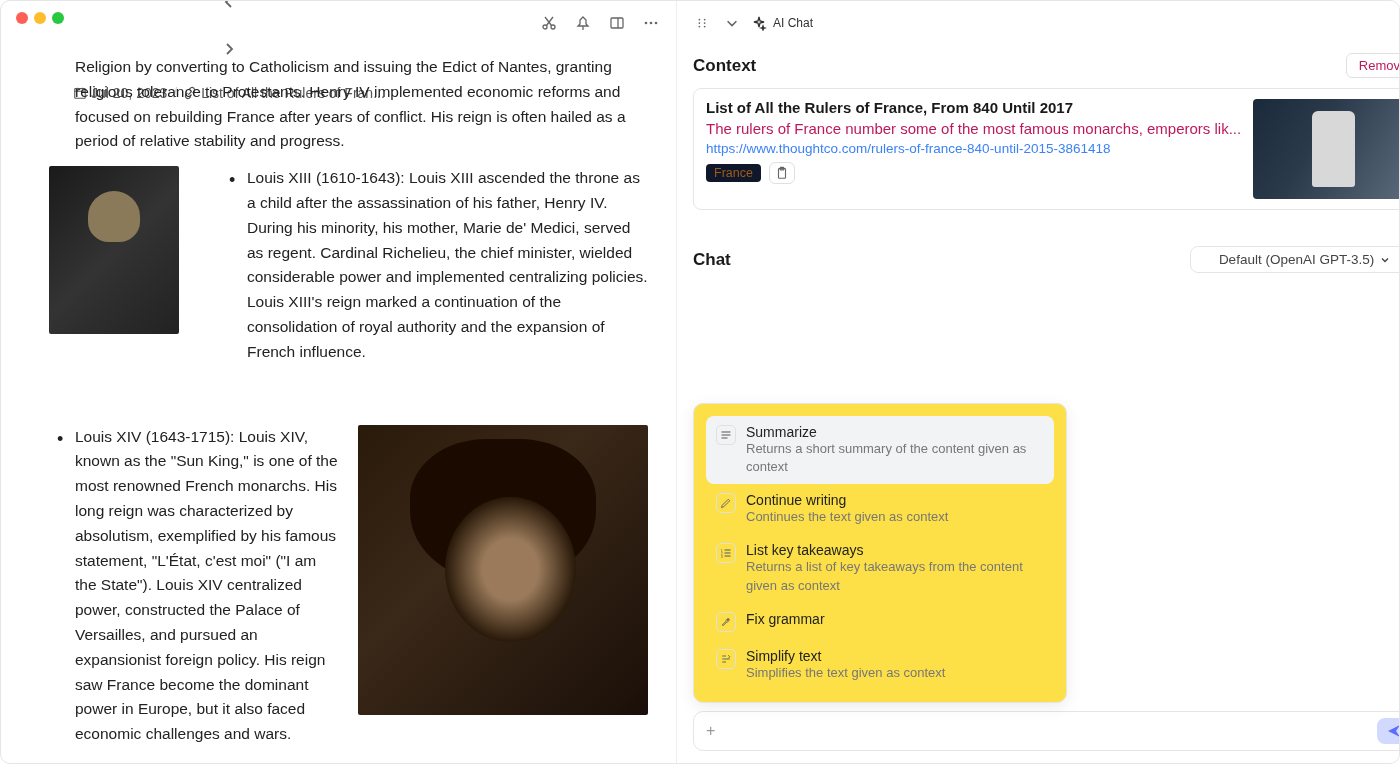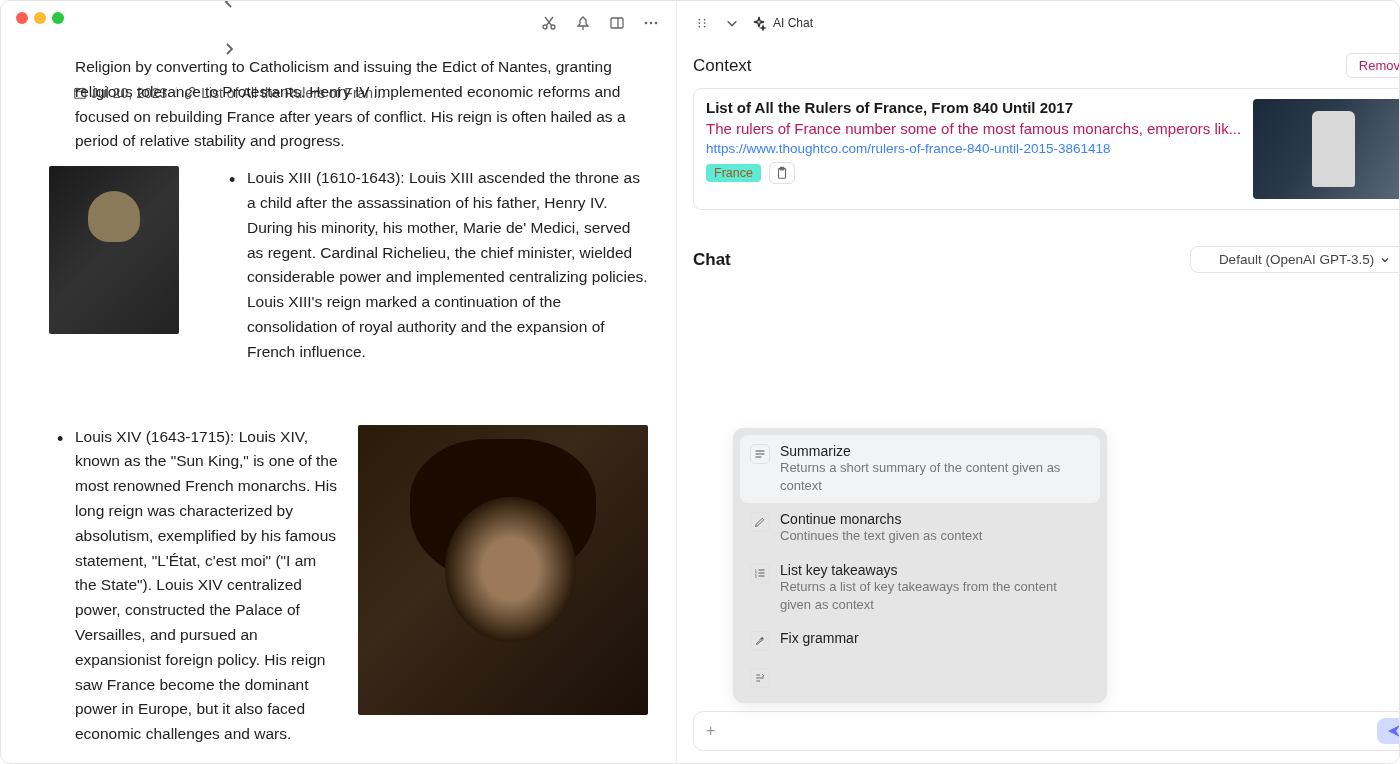--- a/index.html
+++ b/index.html
@@ -62,37 +62,37 @@
 .louis14-img { width: 290px; height: 290px; background: linear-gradient(135deg,#2a1a0a 0%, #3a2818 40%, #1a0f08 100%); border-radius:2px; float:right; margin-left:16px; position:relative; overflow:hidden; }
 .louis14-img::after { content:""; position:absolute; left:30%; top:25%; width:45%; height:50%; background: radial-gradient(ellipse at center, #9a7a5a 30%, #2a1a0a 70%); border-radius:50%; }
 .louis14-img::before { content:""; position:absolute; left:18%; top:5%; width:64%; height:50%; background:#1a0a00; border-radius:45% 45% 55% 55%; }
 
 
 .right-toolbar { display:flex; align-items:center; gap:8px; padding:10px 14px; height:44px; }
 .right-toolbar .title { display:flex; align-items:center; gap:6px; font-size:12px; color:#333; }
 .right-toolbar .close { margin-left:auto; }
 .right-content { padding: 8px 16px 12px 16px; flex:1; display:flex; flex-direction:column; overflow:hidden; }
 .ctx-header { display:flex; align-items:center; justify-content:space-between; margin-bottom:10px; }
-.ctx-header h3 { font-size:17px; font-weight:400; }
+.ctx-header h3 { font-size:17px; font-weight:700; }
 .remove-btn { padding:4px 12px; border:1px solid #e0e0e0; border-radius:6px; font-size:13px; background:#fff; cursor:pointer; color:#be185d; }
 .ctx-card { border:1px solid #e5e5e5; border-radius:8px; padding:10px 12px; display:flex; gap:12px; position:relative; }
 .ctx-card .info { flex:1; min-width:0; }
 .ctx-card .info h4 { font-size:15px; font-weight:600; margin-bottom:4px; }
 .ctx-card .info .desc { font-size:15px; color:#be185d; white-space:nowrap; overflow:hidden; text-overflow:ellipsis; margin-bottom:4px; }
 .ctx-card .info .url { font-size:13.5px; color:#3b82f6; margin-bottom:6px; word-break:break-all; }
 .ctx-card .tag-row { display:flex; align-items:center; gap:8px; }
-.tag { background:#5eead4; color:#a05a1a; padding:2px 8px; border-radius:4px; font-size:12.5px; }
+.tag { background:#0f172a; color:#a05a1a; padding:2px 8px; border-radius:4px; font-size:12.5px; }
 .copy-btn { border:1px solid #e0e0e0; border-radius:6px; padding:3px 5px; cursor:pointer; display:flex; align-items:center; }
 .ctx-card .thumb { width:154px; height:100px; background:linear-gradient(120deg,#1a2a3a 0%, #2a3a4a 40%, #5a6a7a 100%); border-radius:4px; flex-shrink:0; position:relative; }
 .ctx-card .thumb::after{content:"";position:absolute;left:38%;top:12%;width:28%;height:76%;background:#d8d8d8;border-radius:6px 6px 3px 3px;}
 .chat-header { display:flex; align-items:center; justify-content:space-between; margin-top:36px; margin-bottom:8px; }
 .chat-header h3 { font-size:17px; font-weight:600; }
 .model-select { display:flex; align-items:center; gap:5px; border:1px solid #e5e5e5; border-radius:8px; padding:5px 28px; font-size:13.5px; color:#444; cursor:pointer; }
 .chat-area { flex:1; position:relative; }
-.suggestions { position:absolute; bottom:0; left:0; right:330px; right:0; width: 374px; background:#e5e5e5; border:1px solid #e5e5e5; border-radius:10px; padding:6px; box-shadow:0 4px 16px rgba(0,0,0,0.08);margin-left:40px; }
+.suggestions { position:absolute; bottom:0; left:0; right:330px; right:0; width: 374px; background:#fde047; border:1px solid #e5e5e5; border-radius:10px; padding:12px; box-shadow:0 4px 16px rgba(0,0,0,0.08); }
 .sugg-item { display:flex; gap:10px; padding:8px 10px; border-radius:8px; cursor:pointer; align-items:flex-start; }
 .sugg-item.hover { background:#f2f3f5; }
 .sugg-item .sicon { width:20px; height:20px; border:1px solid #e0e0e0; border-radius:5px; display:flex; align-items:center; justify-content:center; flex-shrink:0; margin-top:1px; }
 .sugg-item .stext .stitle { font-size:14px; font-weight:500; color:#222; }
 .sugg-item .stext .sdesc { font-size:13px; color:#777; line-height:1.4; }
 .chat-input-bar { border:1px solid #e5e5e5; border-radius:10px; padding:6px 8px; display:flex; align-items:center; gap:8px; margin-top:8px; }
 .chat-input-bar .plus { color:#999; font-size:16px; cursor:pointer; padding:2px 4px; }
 .chat-input-bar .input { flex:1; min-height:18px; }
 .send-btn { background:#d1d9ff; border-radius:8px; padding:5px 9px; cursor:pointer; display:flex; align-items:center; }
 svg { display:block; }
@@ -278,21 +278,21 @@
                   <div class="sdesc">Returns a short summary of the content given as context</div>
                 </div>
             </div>
             <div class="sugg-item">
               <div class="sicon">
                   <svg width="12" height="12" viewBox="0 0 16 16" fill="none" stroke="#666" stroke-width="1.3">
                     <path d="M2 14 L3 11 L11 3 L13 5 L5 13 Z"></path>
                   </svg>
                 </div>
               <div class="stext">
-                  <div class="stitle">Continue monarchs</div>
+                  <div class="stitle">Continue writing</div>
                   <div class="sdesc">Continues the text given as context</div>
                 </div>
             </div>
             <div class="sugg-item">
               <div class="sicon">
                   <svg width="12" height="12" viewBox="0 0 16 16" stroke="#666" stroke-width="1.5">
                     <line x1="6" y1="4" x2="14" y2="4"></line>
                     <line x1="6" y1="8" x2="14" y2="8"></line>
                     <line x1="6" y1="12" x2="14" y2="12"></line>
                     <text x="1" y="6" font-size="5" fill="#666" stroke="none">1</text>
@@ -314,20 +314,24 @@
               <div class="stext">
                   <div class="stitle">Fix grammar</div>
                 </div>
             </div>
             <div class="sugg-item">
               <div class="sicon">
                   <svg width="12" height="12" viewBox="0 0 16 16" fill="none" stroke="#666" stroke-width="1.3">
                     <path d="M3 4 L8 4 M3 8 L13 8 M3 12 L8 12 M11 3 L13 5 L11 7"></path>
                   </svg>
                 </div>
+              <div class="stext">
+                  <div class="stitle">Simplify text</div>
+                  <div class="sdesc">Simplifies the text given as context</div>
+                </div>
             </div>
           </div>
         </div>
 
         <div class="chat-input-bar">
           <div class="plus">+</div>
           <div class="input"></div>
           <div class="send-btn">
             <svg width="16" height="16" viewBox="0 0 16 16" fill="#5a6dff">
                 <path d="M2 8 L14 2 L10 8 L14 14 Z"></path>

